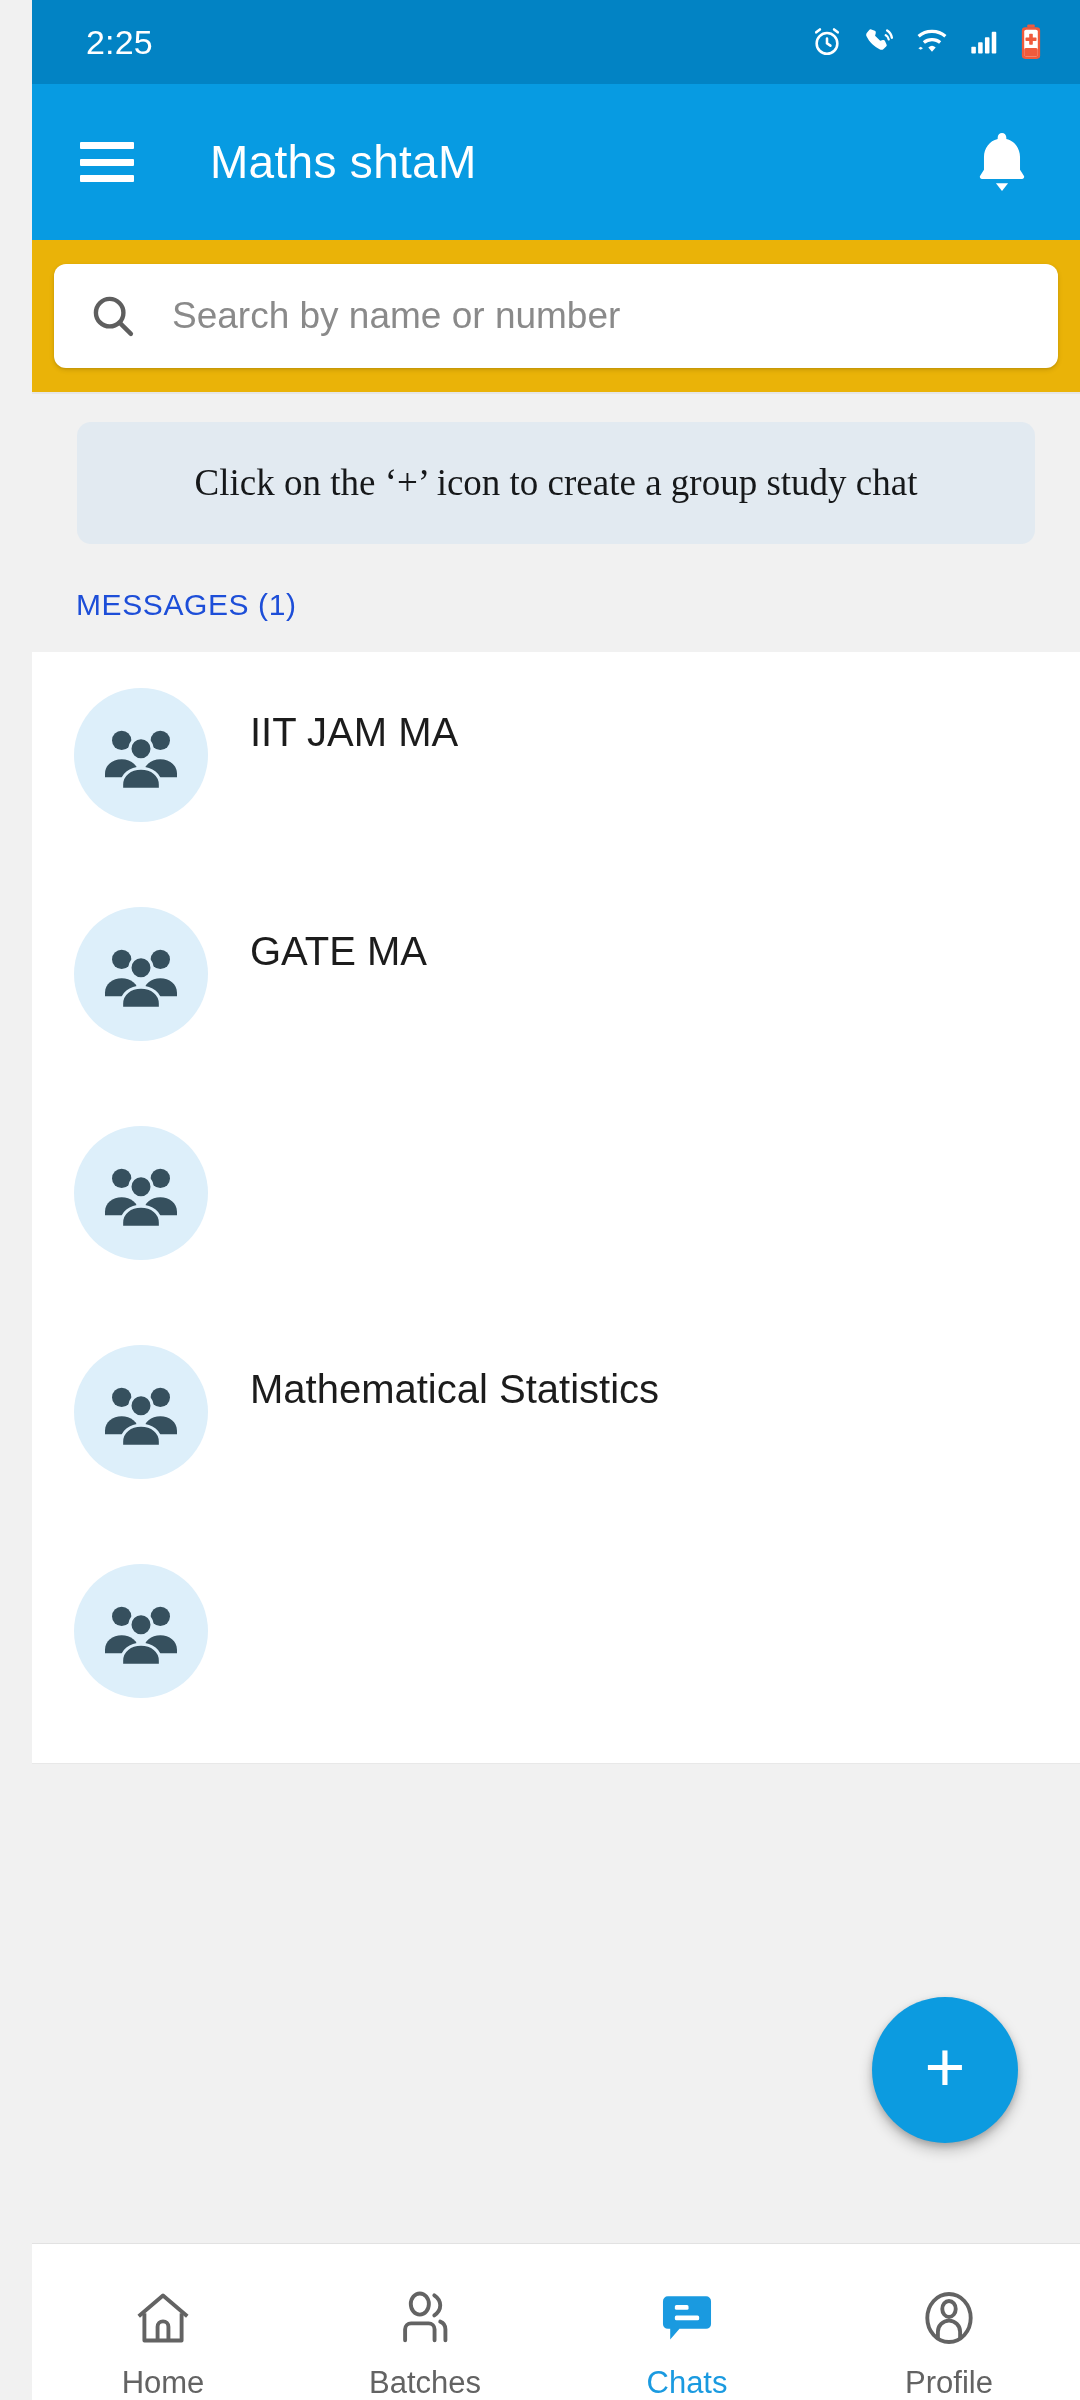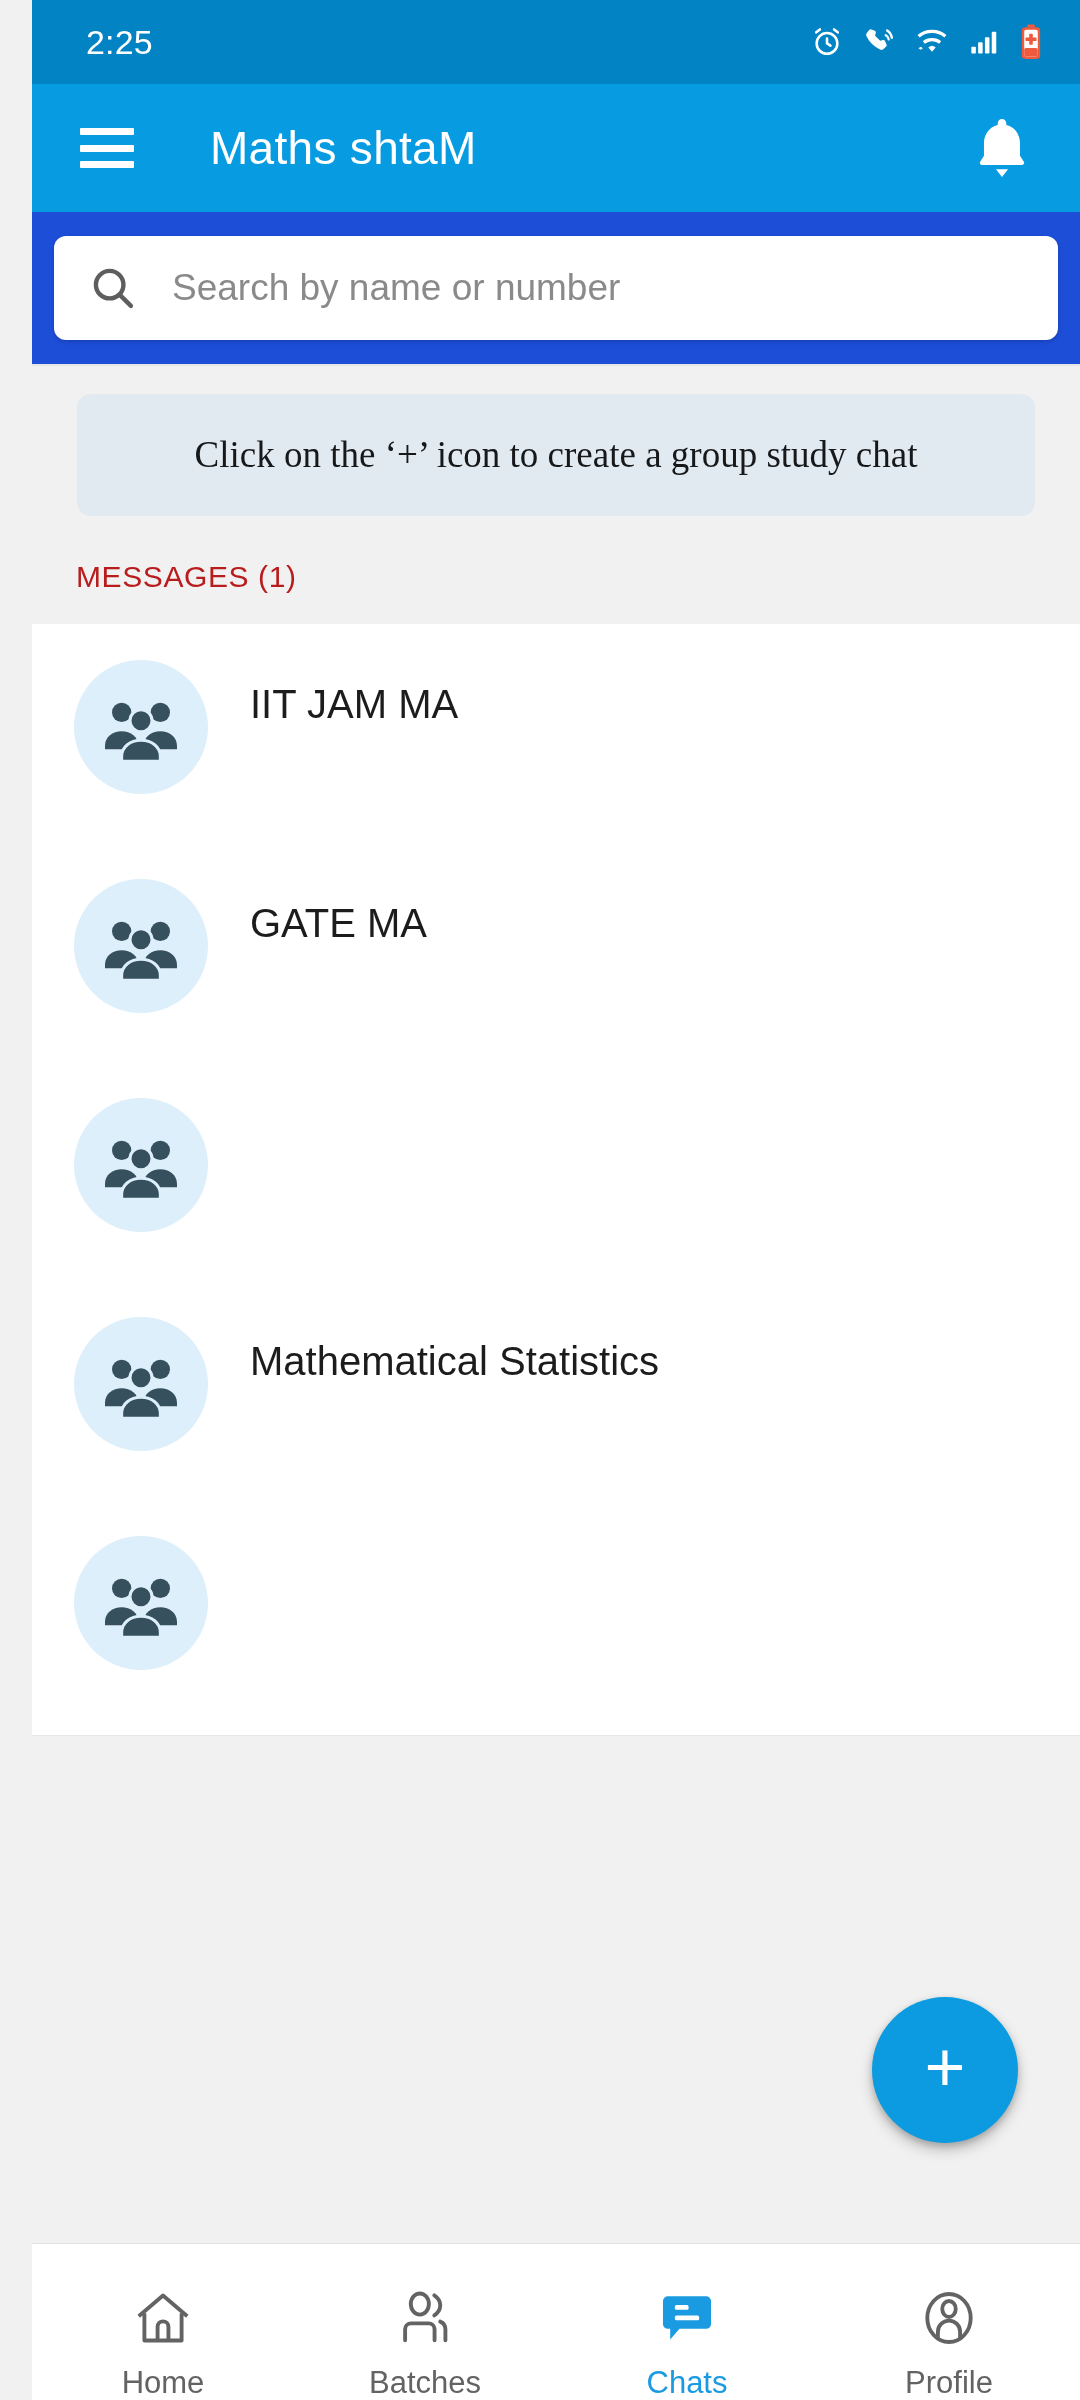--- a/index.html
+++ b/index.html
@@ -40,21 +40,21 @@
   }
   .status-icons {
     display: flex;
     align-items: center;
     gap: 18px;
   }
   .status-icons svg { display: block; }
 
   
   .app-bar {
-    height: 128px;
+    height: 156px;
     background: #079BE2;
     display: flex;
     align-items: center;
     padding: 0 40px 0 48px;
     flex: 0 0 auto;
   }
   .hamburger {
     width: 54px;
     height: 40px;
     display: flex;
@@ -83,21 +83,21 @@
     height: 76px;
     display: flex;
     align-items: center;
     justify-content: center;
     flex: 0 0 auto;
     cursor: pointer;
   }
 
   
   .search-wrap {
-    background: #1d4ed8;
+    background: #eab308;
     padding: 24px 22px 24px 22px;
     flex: 0 0 auto;
     border-bottom: 2px solid #e6e6e6;
   }
   .search-card {
     background: #ffffff;
     border-radius: 12px;
     height: 104px;
     display: flex;
     align-items: center;
@@ -131,21 +131,21 @@
     cursor: pointer;
     font-family: Liberation Serif, serif;
   }
   .banner-text {
     color: #16181a;
     font-size: 37px;
     text-align: center;
     line-height: 1.3;
   }
   .section-label {
-    color: #b91c1c;
+    color: #1d4ed8;
     font-size: 30px;
     letter-spacing: 0.6px;
     padding: 44px 0 30px 44px;
   }
 
   
   .chat-list {
     background: #ffffff;
     flex: 0 0 auto;
     padding-bottom: 16px;

